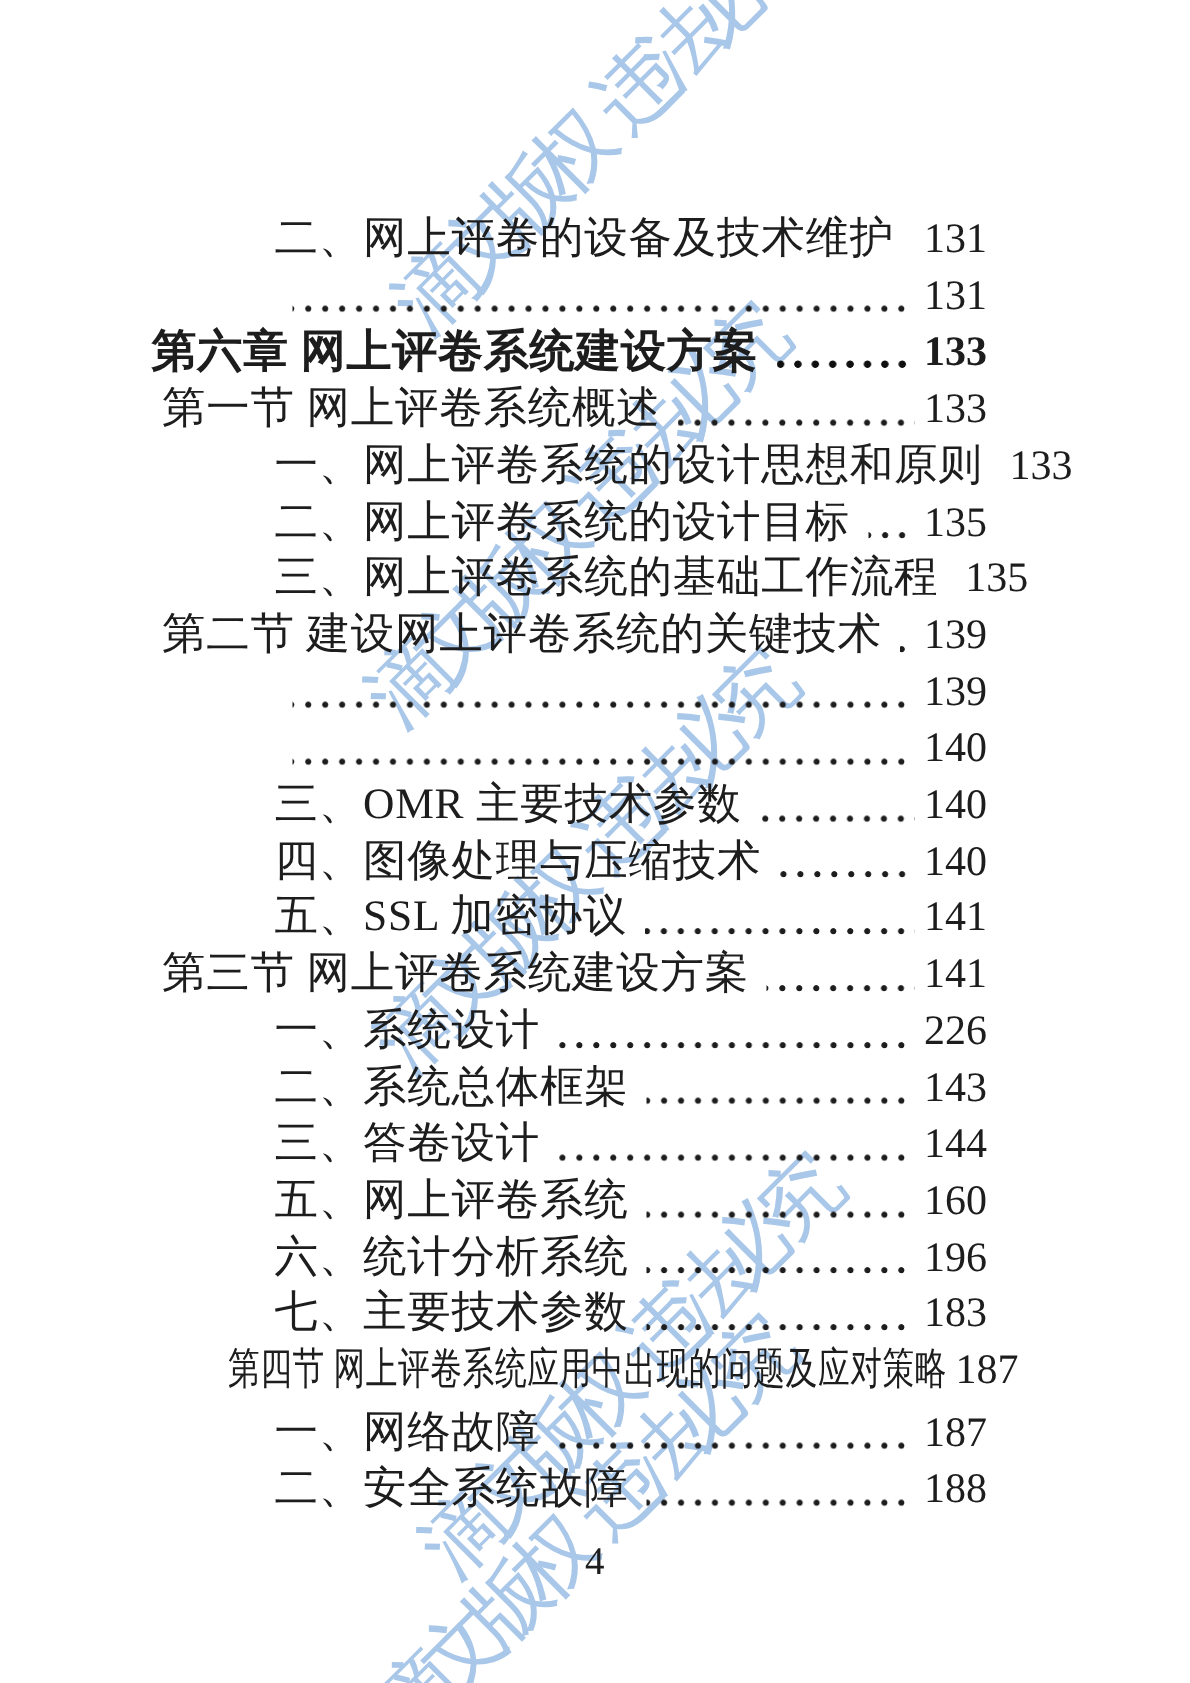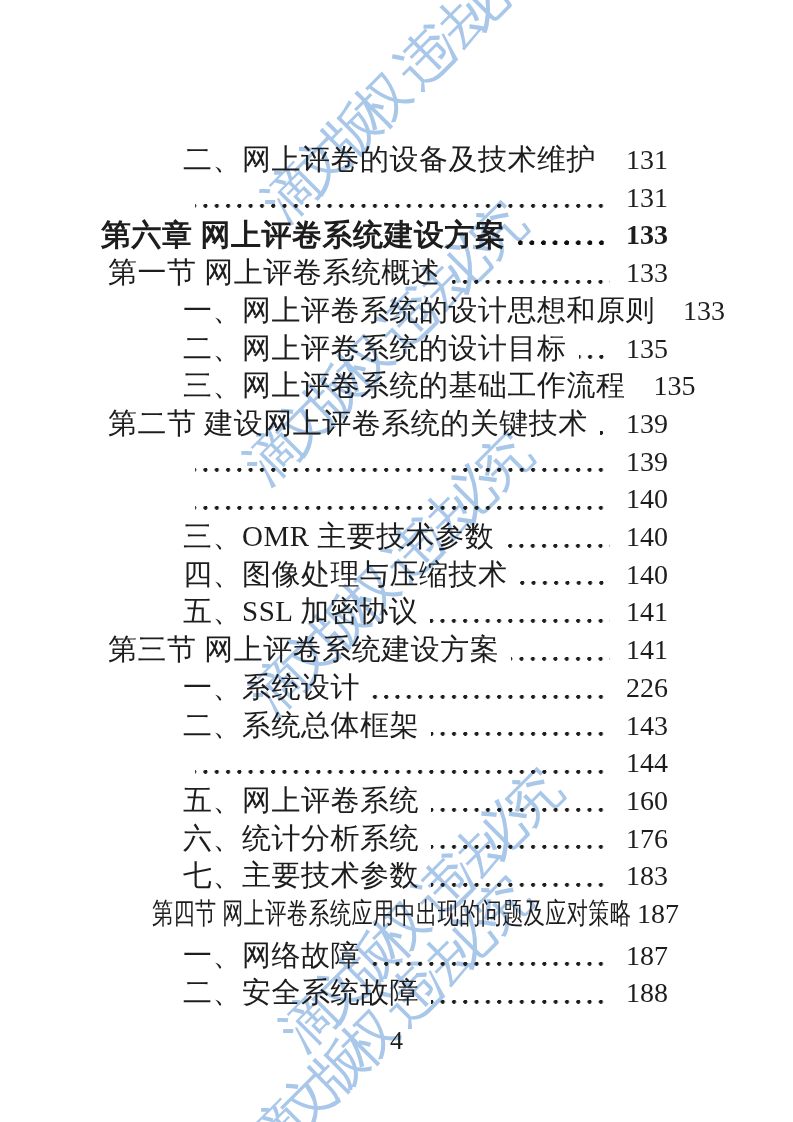--- a/index.html
+++ b/index.html
@@ -56,21 +56,21 @@
     background-image:radial-gradient(circle at 2.2px 2.8px, #1d1d1d 1.75px, transparent 2.3px);
     background-size:11.3px 6px;
     background-repeat:repeat-x;
     background-position:right bottom;
   }
   .row.chapter .leader {
     background-image:radial-gradient(circle at 2.6px 2.8px, #101010 2.2px, transparent 2.7px);
     background-size:11.6px 6px;
     margin-bottom:8px;
   }
-  .num { font-size:28px; min-width:52px; text-align:right; }
+  .num { font-size:28px; min-width:52px; }
 
   
   .row.section-long { display:block; position:relative; padding-left:152px;text-decoration:underline; }
   .row.section-long .t {
     display:inline-block;
     transform:scaleX(0.73);
     transform-origin:0 62%;
   }
   .row.section-long .num {
     position:absolute; left:637px; top:0;
@@ -166,32 +166,33 @@
     <span class="t">一、系统设计</span>
     <span class="leader"></span>
     <span class="num">226</span>
   </div>
       <div class="row item">
     <span class="t">二、系统总体框架</span>
     <span class="leader"></span>
     <span class="num">143</span>
   </div>
       <div class="row item">
+    <span class="t">三、答卷设计</span>
     <span class="leader"></span>
     <span class="num">144</span>
   </div>
       <div class="row item">
     <span class="t">五、网上评卷系统</span>
     <span class="leader"></span>
     <span class="num">160</span>
   </div>
       <div class="row item">
     <span class="t">六、统计分析系统</span>
     <span class="leader"></span>
-    <span class="num">176</span>
+    <span class="num">196</span>
   </div>
       <div class="row item">
     <span class="t">七、主要技术参数</span>
     <span class="leader"></span>
     <span class="num">183</span>
   </div>
       <div class="row section-long">
     <span class="t">第四节 网上评卷系统应用中出现的问题及应对策略</span>
     
     <span class="num">187</span>

